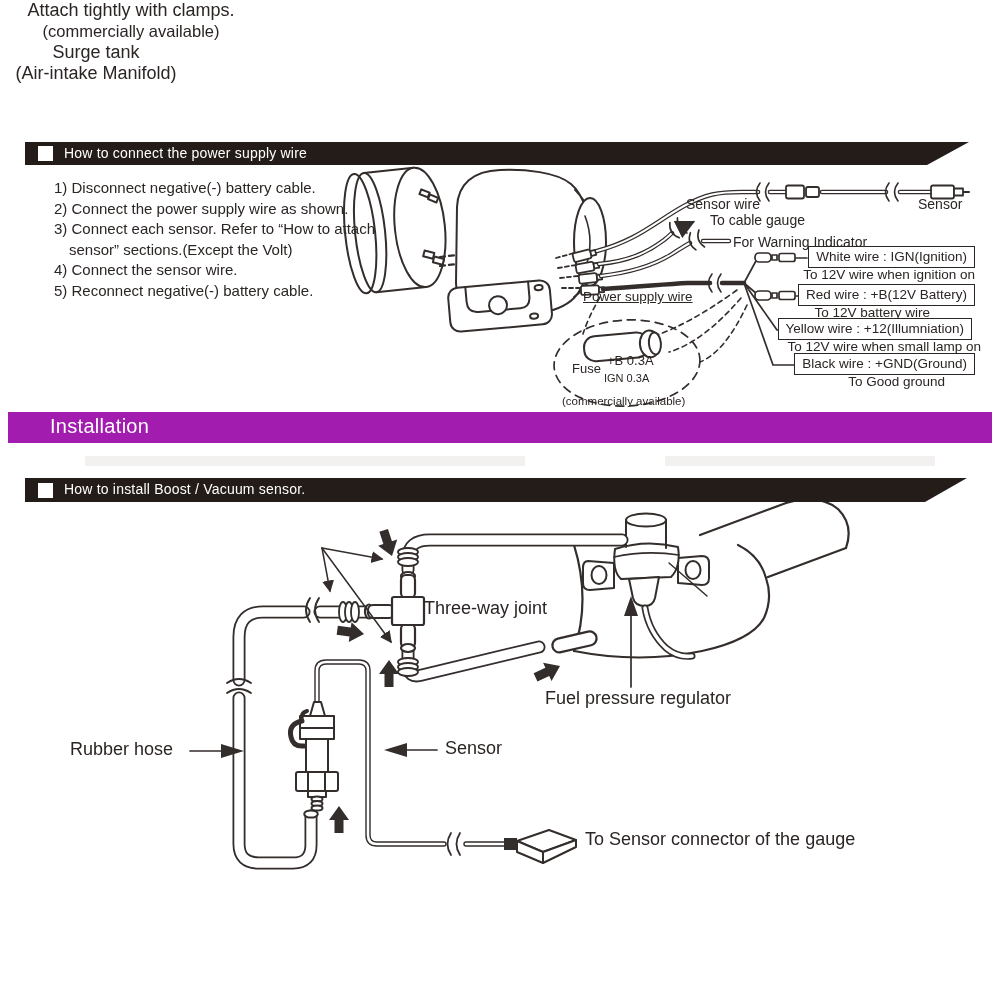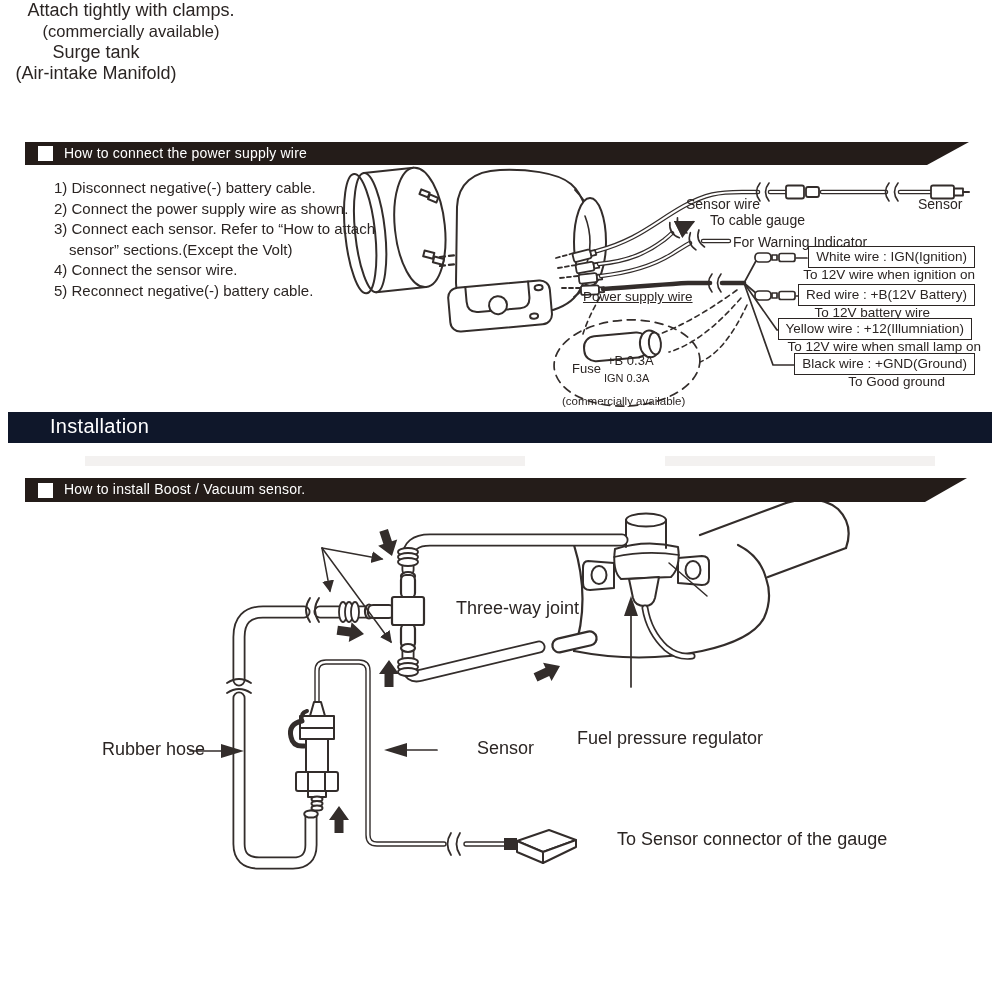--- a/index.html
+++ b/index.html
@@ -9,39 +9,39 @@
   }
   
   .secbar{
     position:absolute;background:#241c19;display:flex;align-items:center;
     clip-path:polygon(0 0,100% 0,calc(100% - 42px) 100%,0 100%);
   }
   .secbar .sq{width:15px;height:15px;background:#ffffff;margin-left:13px;flex:0 0 auto;}
   .secbar .t{color:#ffffff;font-size:14px;margin-left:11px;white-space:nowrap;padding-bottom:2px;letter-spacing:.2px;}
   #bar1{top:142px;left:25px;width:944px;height:23px;}
   #banner{
-    position:absolute;top:412px;left:8px;width:984px;height:31px;background:#0f172a;
+    position:absolute;top:412px;left:8px;width:984px;height:31px;background:#a21caf;
     display:flex;align-items:center;text-align:right;
   }
   #banner .t{color:#ffffff;font-size:20px;margin-left:42px;padding-bottom:2px;letter-spacing:.3px;}
   #bar2{top:478px;left:25px;width:942px;height:24px;}
   
   #steps{position:absolute;left:54px;top:178px;width:330px;font-size:15px;line-height:20.6px;}
   #steps .cont{margin-left:15px;}
   
   .lbl{position:absolute;white-space:nowrap;}
   .fs14{font-size:14px;} .fs13{font-size:13.5px;}
   
   .wirebox{
     position:absolute;border:1.5px solid #2b2523;background:#fff;font-size:13.5px;
     padding:2px 7px 3px;white-space:nowrap;line-height:15px;
   }
   .wirenote{position:absolute;font-size:13.5px;white-space:nowrap;}
   
-  .big{position:absolute;font-size:18px;white-space:nowrap;padding-left:32px;}
+  .big{position:absolute;font-size:18px;white-space:nowrap;}
   #attach{left:68px;top:526px;width:262px;text-align:center;font-size:18px;line-height:21px;}
   #attach .l2{font-size:16.5px;}
   #surge{left:660px;top:588px;width:192px;text-align:center;font-size:18px;line-height:21px;}
   svg{position:absolute;left:0;top:0;pointer-events:none;}
   .smudge{position:absolute;background:#f3f1f0;height:10px;}
 </style>
 </head>
 <body>
 
 <div id="bar1" class="secbar">
@@ -348,16 +348,16 @@
 
 <div id="attach">
   <div>Attach tightly with clamps.</div>
   <div class="l2">(commercially available)</div>
 </div>
 <div class="big" style="left:424px;top:598px;">Three-way joint</div>
 <div id="surge">
   <div>Surge tank</div>
   <div>(Air-intake Manifold)</div>
 </div>
-<div class="big" style="left:545px;top:688px;margin-top:40px;">Fuel pressure regulator</div>
+<div class="big" style="left:545px;top:688px;">Fuel pressure regulator</div>
 <div class="big" style="left:70px;top:739px;">Rubber hose</div>
 <div class="big" style="left:445px;top:738px;">Sensor</div>
 <div class="big" style="left:585px;top:829px;">To Sensor connector of the gauge</div>
 
 </body></html>

